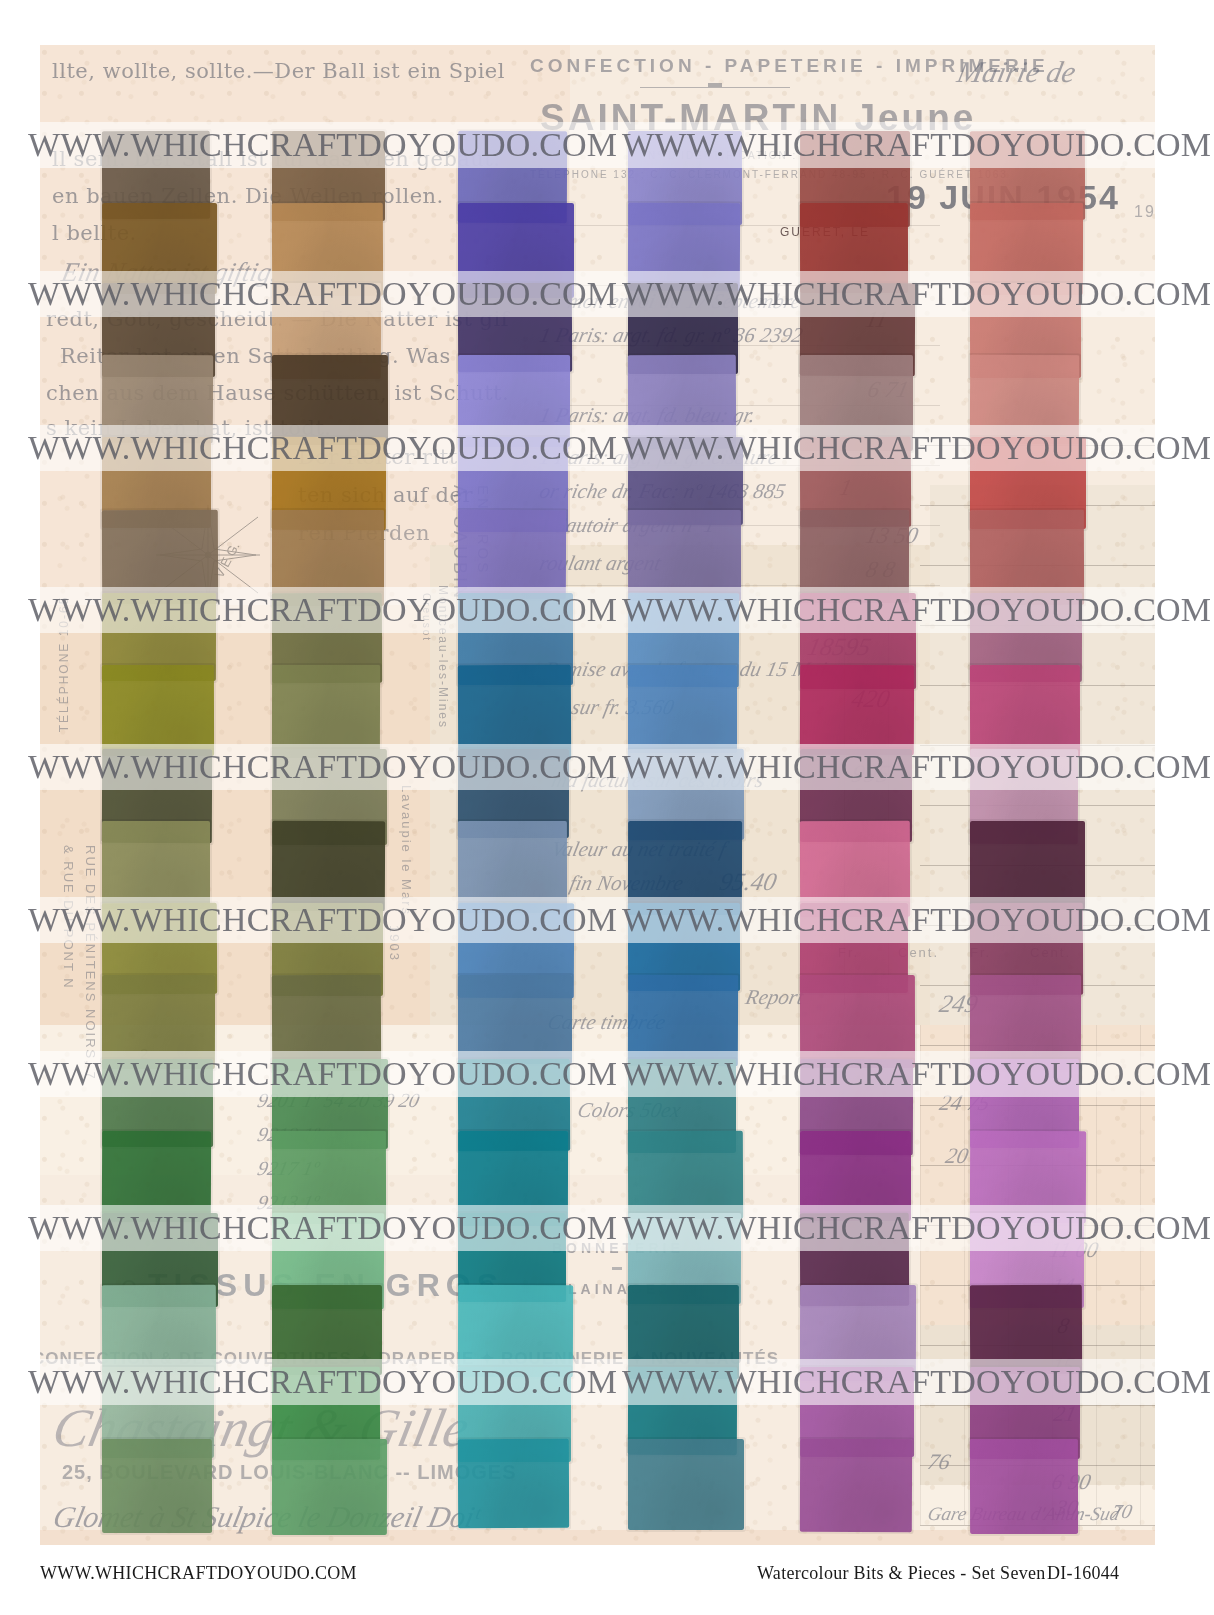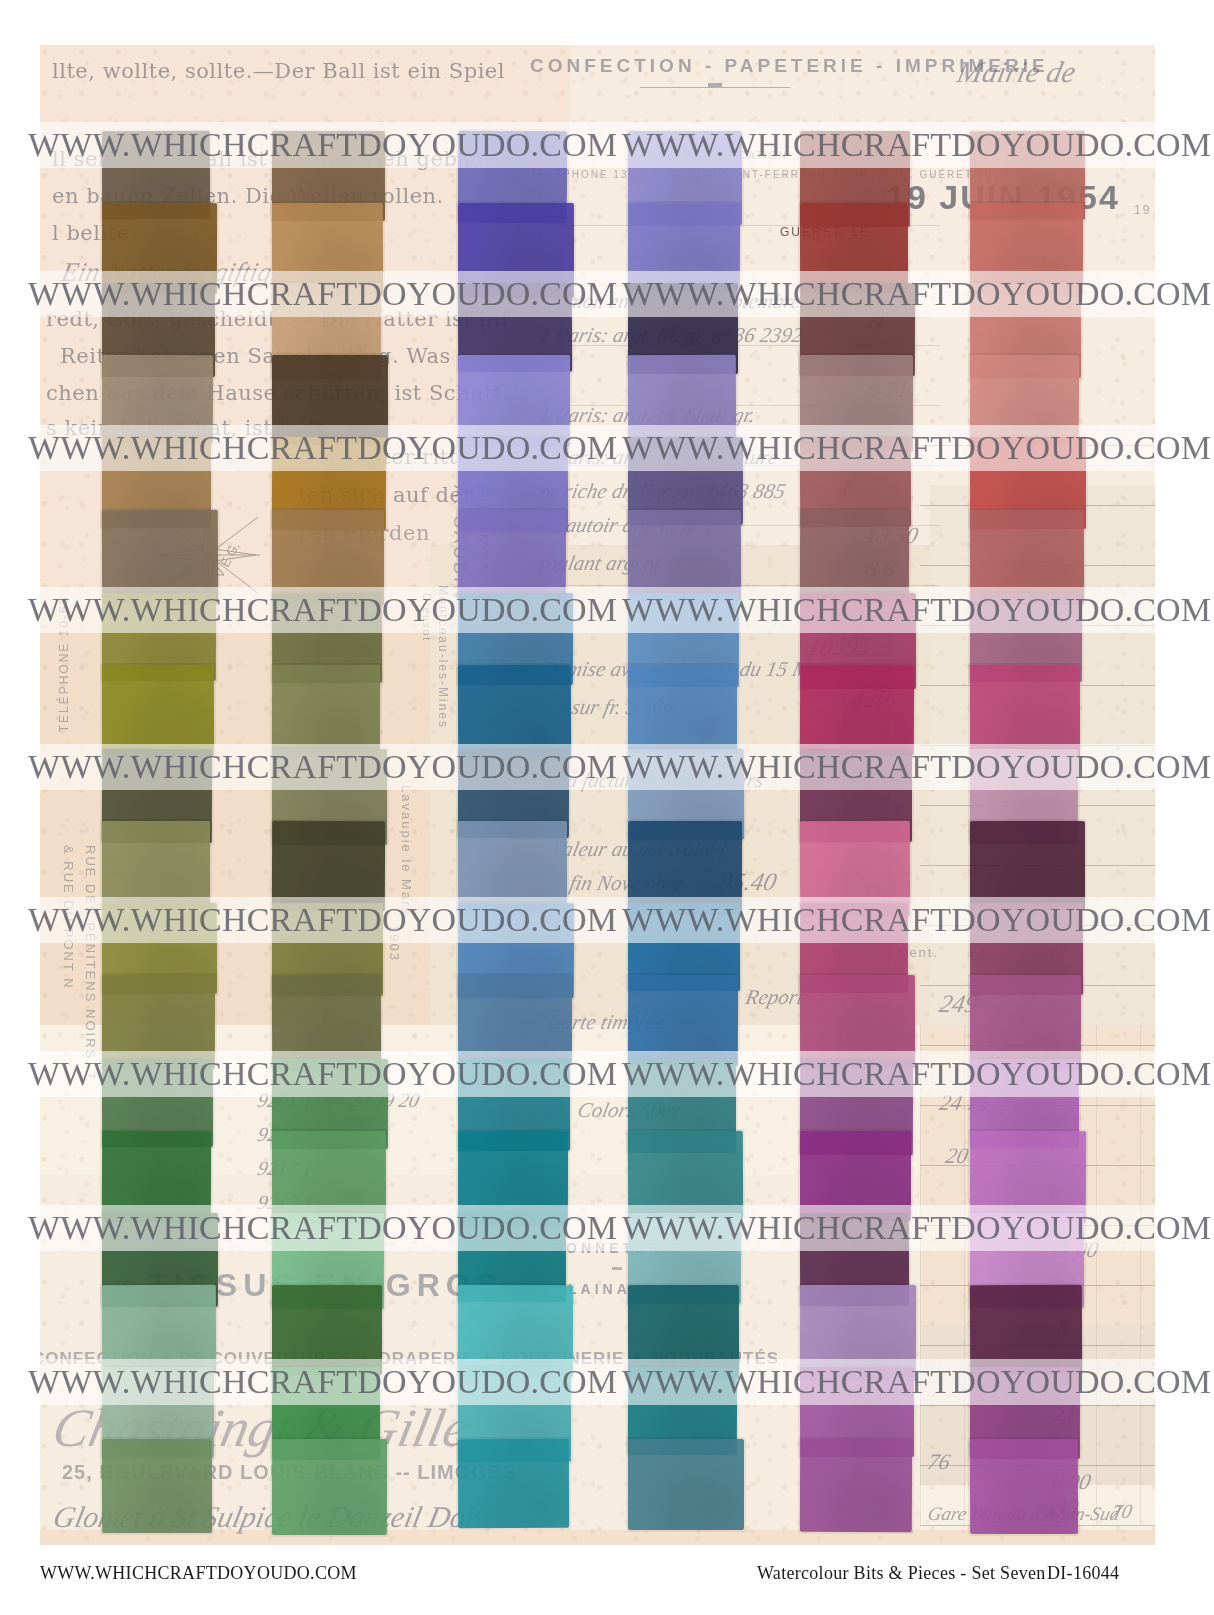--- a/index.html
+++ b/index.html
@@ -143,26 +143,27 @@
         <line x1="60" y1="8" x2="60" y2="104"></line>
           <line x1="8" y1="58" x2="112" y2="58"></line>
         <circle cx="60" cy="58" r="3" fill="#4c4a48"></circle>
       </g>
       <text x="74" y="82" font-size="13" fill="#4c4a48" font-family="Liberation Sans" transform="rotate(-62 74 82)">V E G.</text>
     </svg>
 
     <div class="bgtext caps" style="left:490px;top:10px;font-size:19px;">CONFECTION - PAPETERIE - IMPRIMERIE</div>
     <div style="position:absolute;left:600px;top:42px;width:150px;height:1px;background:rgba(105,108,118,.45);"></div>
     <div style="position:absolute;left:668px;top:38px;width:14px;height:4px;background:rgba(105,108,118,.5);"></div>
+    <div class="bgtext caps" style="left:500px;top:52px;font-size:37px;letter-spacing:3px;">SAINT-MARTIN Jeune</div>
     <div class="bgtext caps2" style="left:608px;top:105px;font-size:10px;">N° D'IDENTIFICATION :  767 33 096 0015</div>
     <div class="bgtext caps2" style="left:490px;top:124px;font-size:10px;">TÉLÉPHONE 132  ;  C. C. CLERMONT-FERRAND 48-95 ;  R. C. GUÉRET 1063</div>
     <div class="bgtext script" style="left:918px;top:10px;font-size:30px;">Mairie de</div>
     <div class="bgtext caps2" style="left:740px;top:180px;font-size:12px;letter-spacing:2px;color:rgba(60,40,40,.75);">GUÉRET, LE</div>
     <div class="bgtext stamp" style="left:846px;top:133px;font-size:34px;">19 JUIN 1954</div>
-    <div class="bgtext caps2" style="left:1094px;top:158px;font-size:12px;">19</div>
+    <div class="bgtext caps2" style="left:1094px;top:158px;font-size:16px;">19</div>
 
     <div class="bgtext script" style="left:528px;top:244px;font-size:21px;">mon envoi du 17 Septembre</div>
     <div class="bgtext script" style="left:500px;top:278px;font-size:21px;">1 Paris: argt. fd. gr. nº 36 2392</div>
     <div class="bgtext script" style="left:500px;top:358px;font-size:21px;">1 Paris: argt. fd. bleu: gr.</div>
     <div class="bgtext script" style="left:500px;top:400px;font-size:21px;">1 Paris: argt. fd. gr. ciselure</div>
     <div class="bgtext script" style="left:500px;top:434px;font-size:21px;">or riche   dr. Fac: nº 1463 885</div>
     <div class="bgtext script" style="left:500px;top:468px;font-size:21px;">1 Sautoir argent nº 1</div>
     <div class="bgtext script" style="left:500px;top:506px;font-size:21px;">roulant argent</div>
     <div class="bgtext script" style="left:505px;top:612px;font-size:21px;">Remise avec la facture du 15 Mai</div>
     <div class="bgtext script" style="left:532px;top:650px;font-size:21px;">sur fr. 3.560</div>

